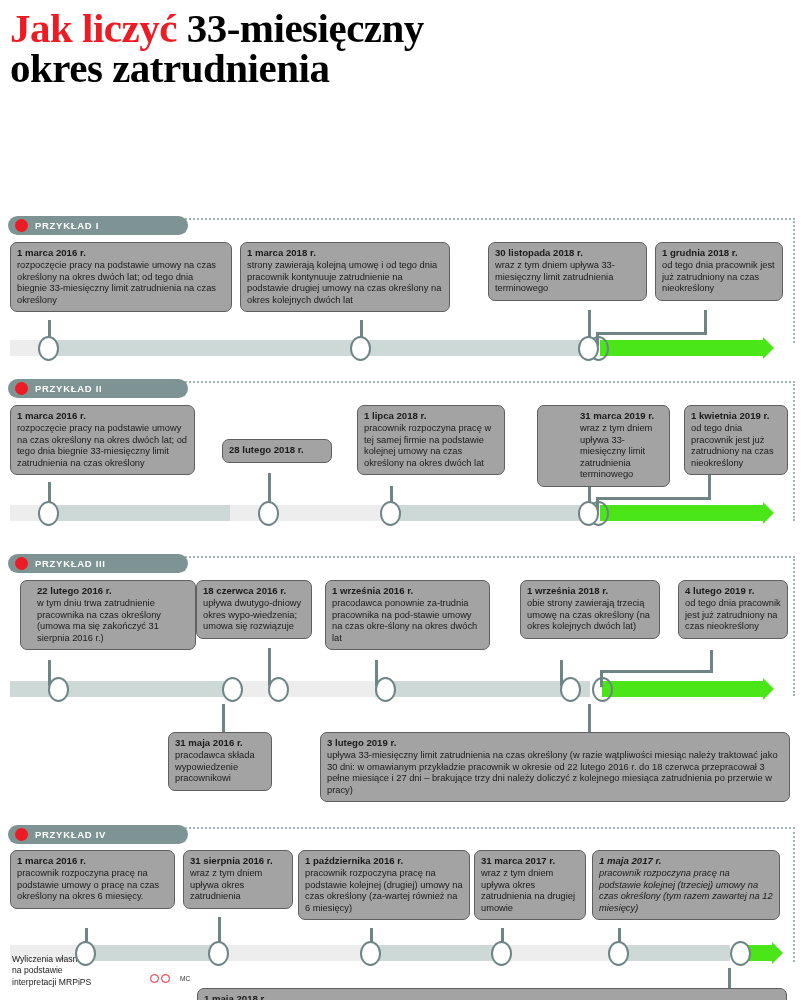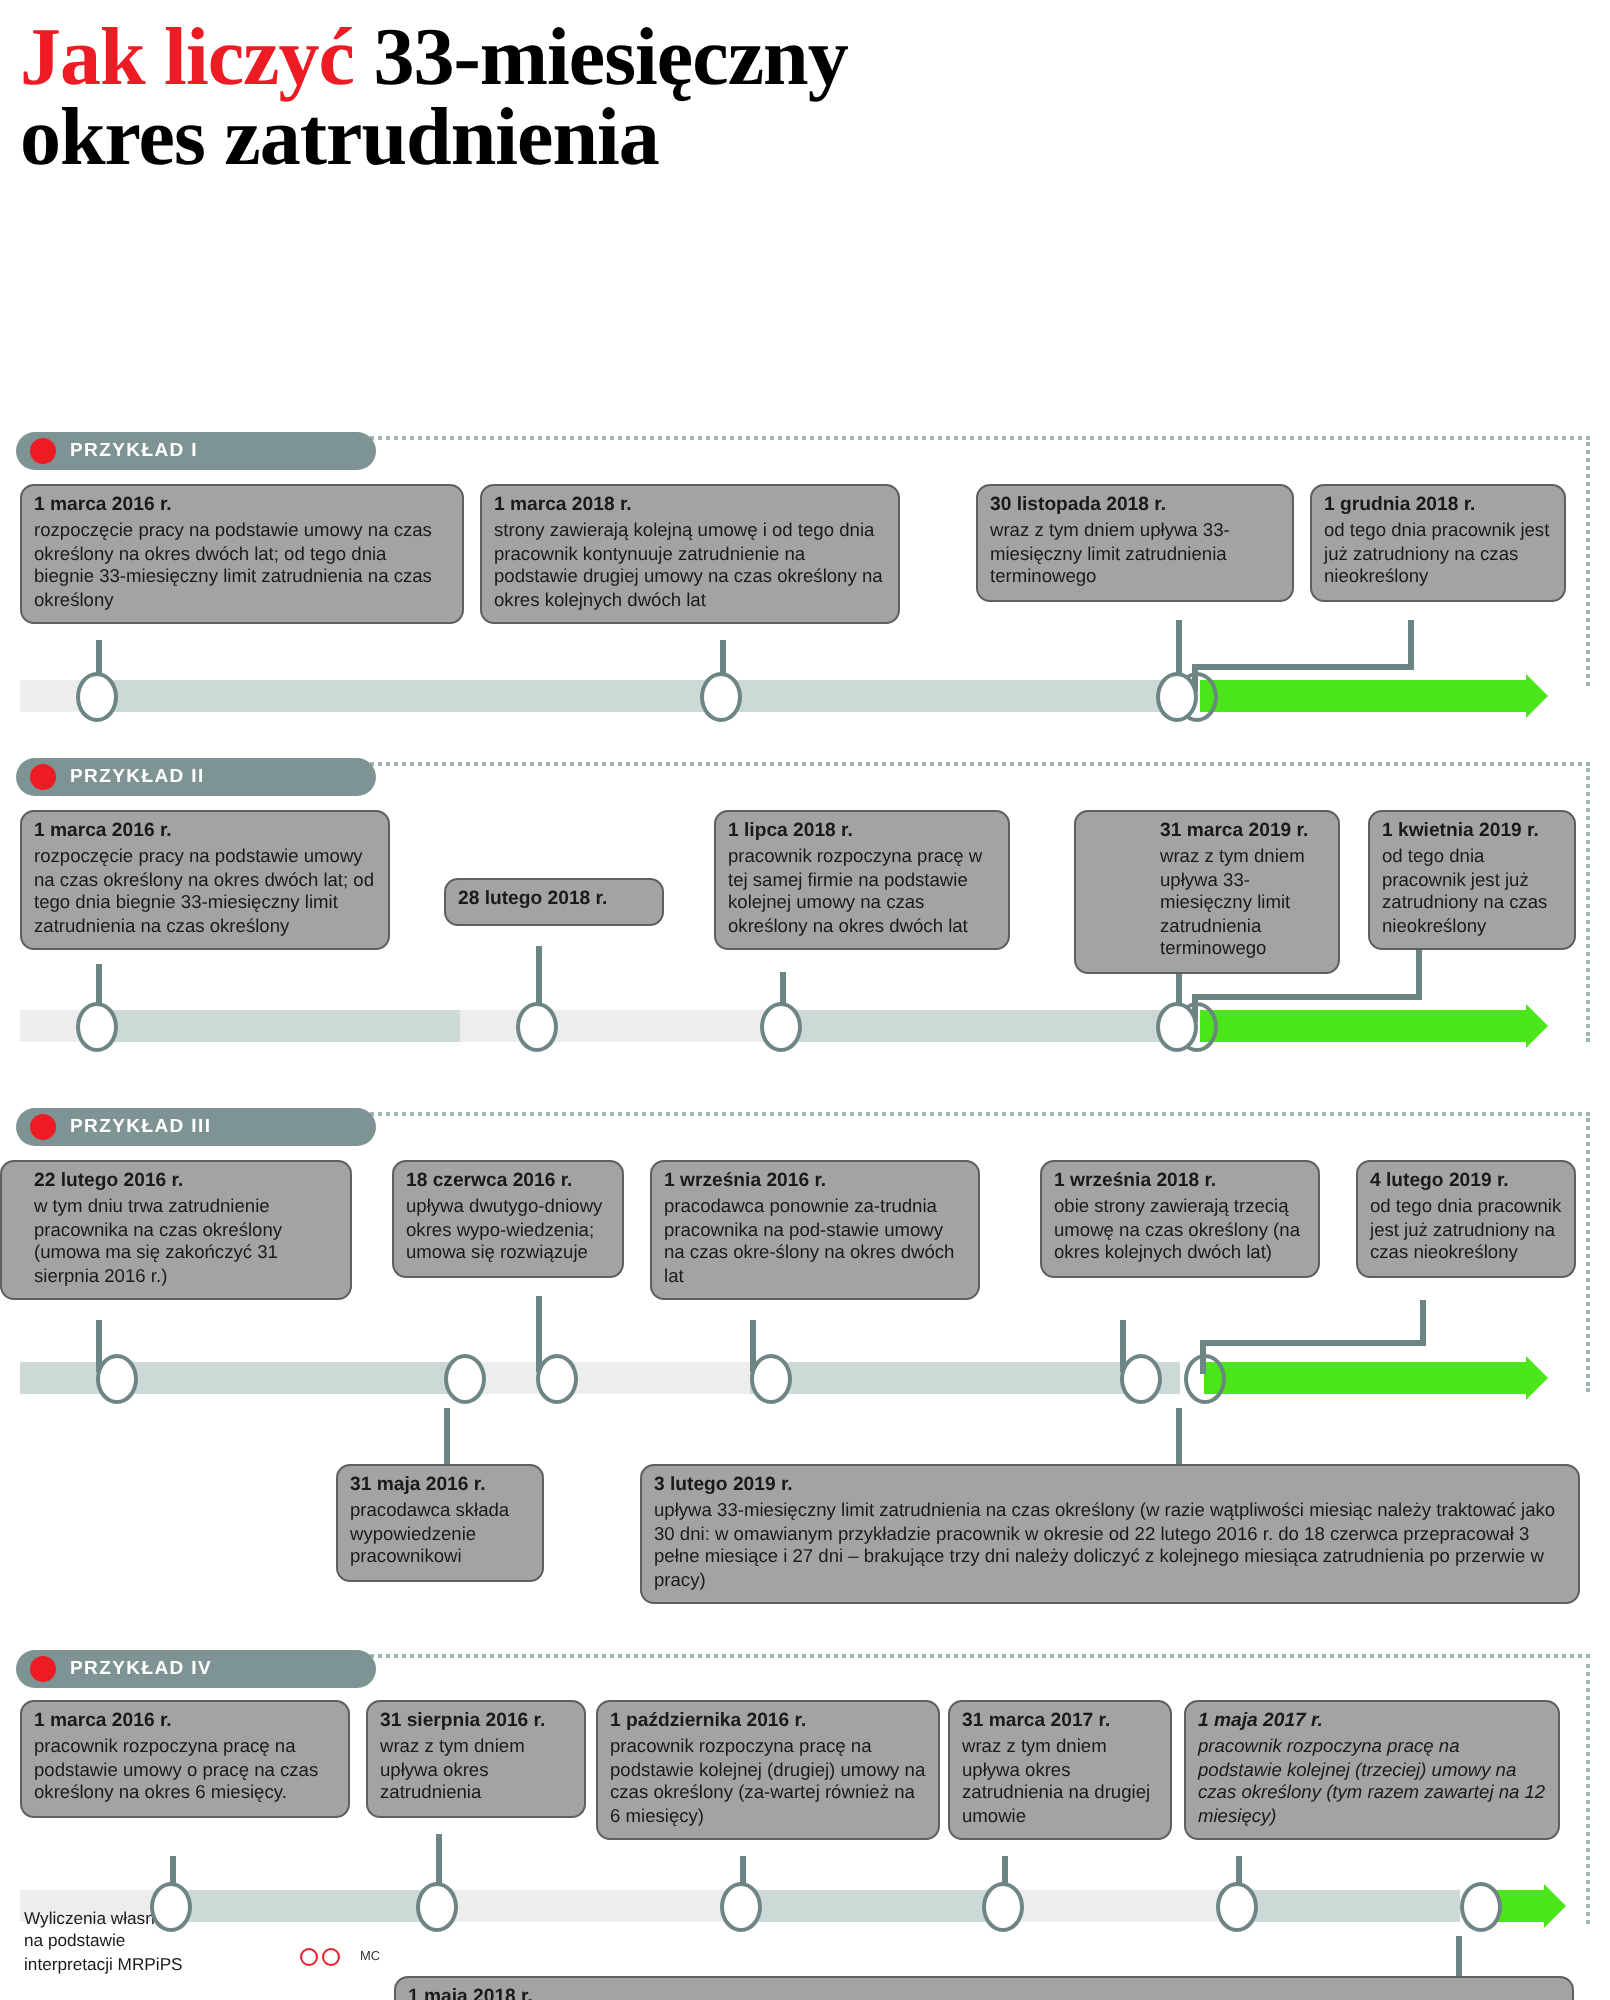--- a/index.html
+++ b/index.html
@@ -199,21 +199,21 @@
   </div>
 </div>
 
 <div class="example">
   <div class="dotted-frame" style="left:180px; top:464px; width:615px; height:140px;"></div>
   <div class="badge" style="position:absolute; left:8px; top:462px;">
     <div class="badge-dot"></div>
     <div class="badge-label">PRZYKŁAD III</div>
   </div>
 
-  <div class="box" style="left:0; top:488px; width:176px;padding-left:16px;">
+  <div class="box" style="left:20px; top:488px; width:176px;padding-left:16px;">
     <span class="hd">22 lutego 2016 r.</span>
     <span class="bd">w tym dniu trwa zatrudnienie pracownika na czas określony (umowa ma się zakończyć 31 sierpnia 2016 r.)</span>
   </div>
   <div class="box" style="left:196px; top:488px; width:116px;">
     <span class="hd">18 czerwca 2016 r.</span>
     <span class="bd">upływa dwutygo-dniowy okres wypo-wiedzenia; umowa się rozwiązuje</span>
   </div>
   <div class="box" style="left:325px; top:488px; width:165px;">
     <span class="hd">1 września 2016 r.</span>
     <span class="bd">pracodawca ponownie za-trudnia pracownika na pod-stawie umowy na czas okre-ślony na okres dwóch lat</span>

